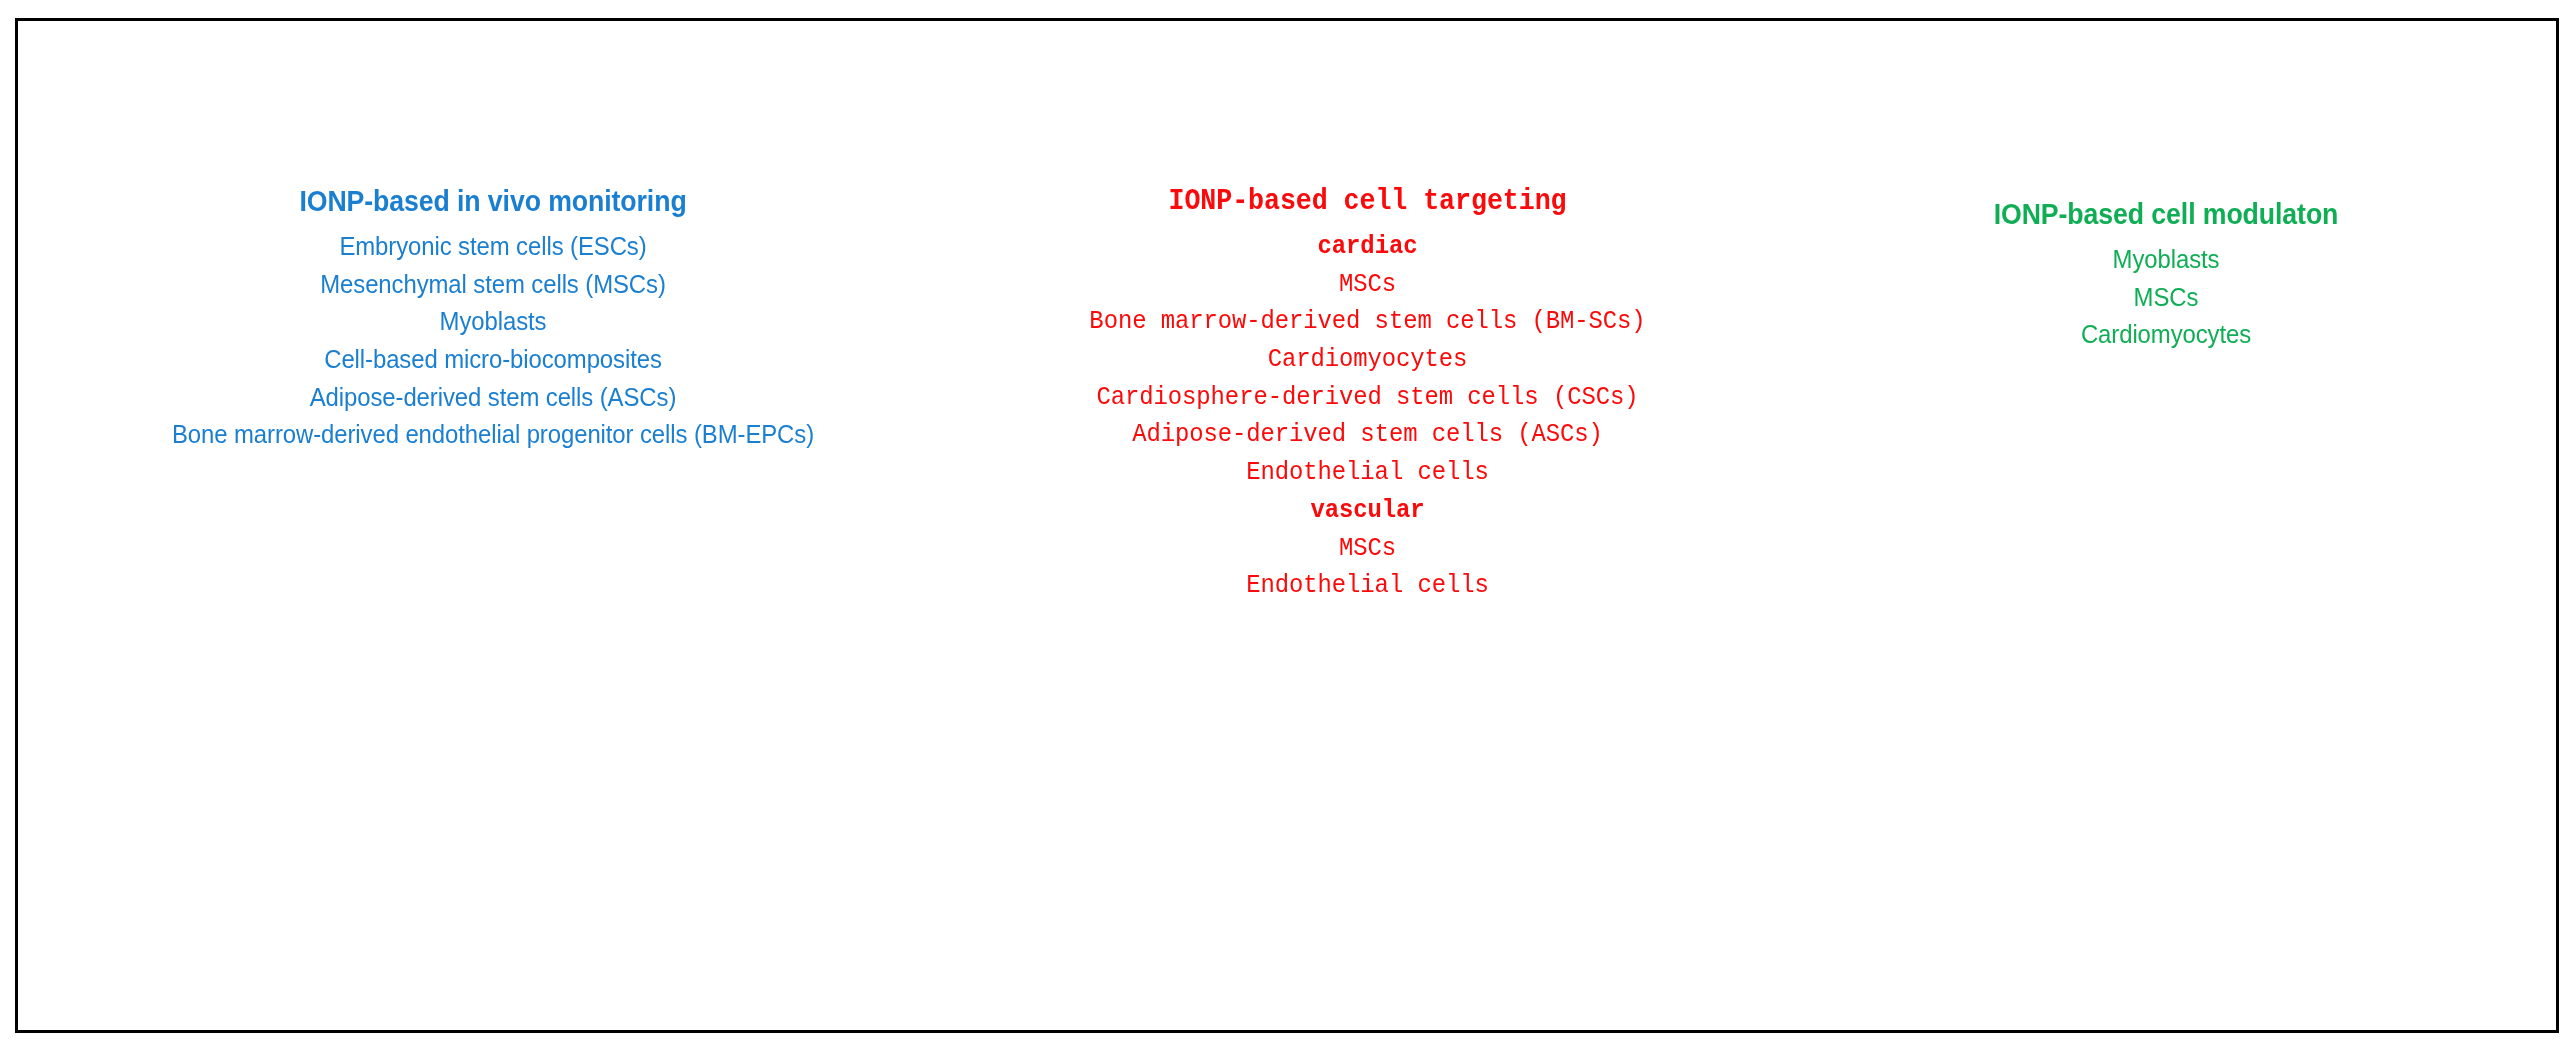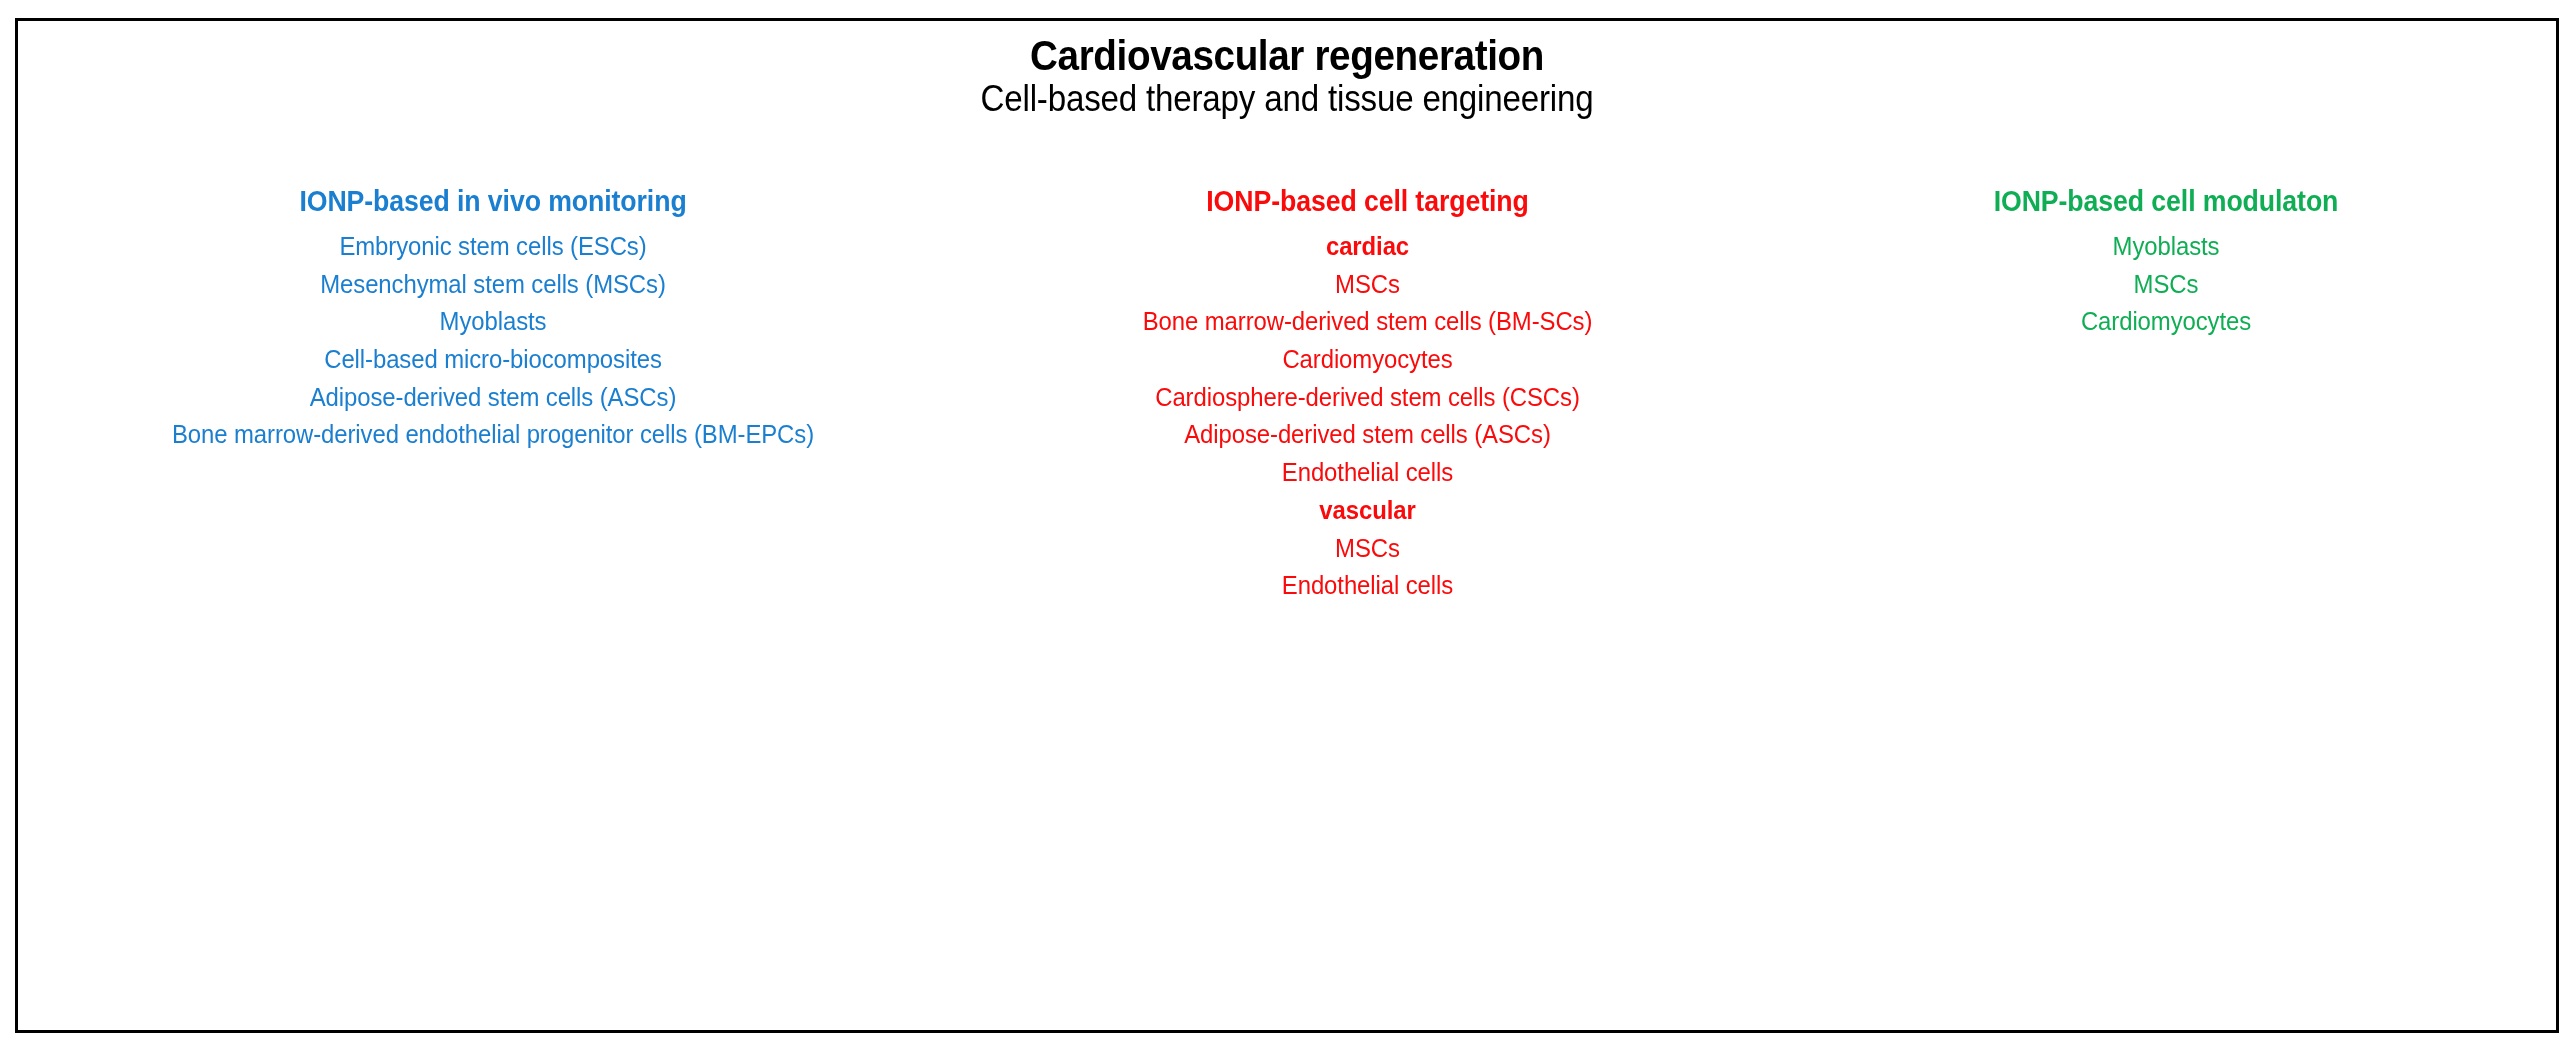--- a/index.html
+++ b/index.html
@@ -118,53 +118,49 @@
   #sec-red   { left: 941px; width: 817px; }
   #sec-green { left: 1765px; width: 766px; }
 </style>
 </head>
 <body>
 
 <div id="figure">
   <div class="frame">
     <div class="inner">
 
-      <div class="title-block">
-        <div class="main-title">Cardiovascular regeneration</div>
-        <div class="sub-title">Cell-based therapy and tissue engineering</div>
-      </div>
 
 
       <div class="section" id="sec-blue" style="color: rgb(26, 127, 208);">
           <div class="section-title">IONP-based in vivo monitoring</div>
           <div class="item-list">
             <div class="item">Embryonic stem cells (ESCs)</div>
             <div class="item">Mesenchymal stem cells (MSCs)</div>
             <div class="item">Myoblasts</div>
             <div class="item">Cell-based micro-biocomposites</div>
             <div class="item">Adipose-derived stem cells (ASCs)</div>
             <div class="item">Bone marrow-derived endothelial progenitor cells (BM-EPCs)</div>
           </div>
         </div>
-      <div class="section" id="sec-red" style="color: rgb(250, 10, 10);">
+      <div class="section" id="sec-red" style="color: rgb(250, 10, 10); font-family: Liberation Mono, monospace;">
           <div class="section-title">IONP-based cell targeting</div>
           <div class="item-list">
             <div class="item bold">cardiac</div>
             <div class="item">MSCs</div>
             <div class="item">Bone marrow-derived stem cells (BM-SCs)</div>
             <div class="item">Cardiomyocytes</div>
             <div class="item">Cardiosphere-derived stem cells (CSCs)</div>
             <div class="item">Adipose-derived stem cells (ASCs)</div>
             <div class="item">Endothelial cells</div>
             <div class="item bold">vascular</div>
             <div class="item">MSCs</div>
             <div class="item">Endothelial cells</div>
           </div>
         </div>
-      <div class="section" id="sec-green" style="color: rgb(15, 174, 84);">
+      <div class="section" id="sec-green" style="color: rgb(15, 174, 84); margin-top: 13px;">
           <div class="section-title">IONP-based cell modulaton</div>
           <div class="item-list">
             <div class="item">Myoblasts</div>
             <div class="item">MSCs</div>
             <div class="item">Cardiomyocytes</div>
           </div>
         </div>
 
     </div>
   </div>

